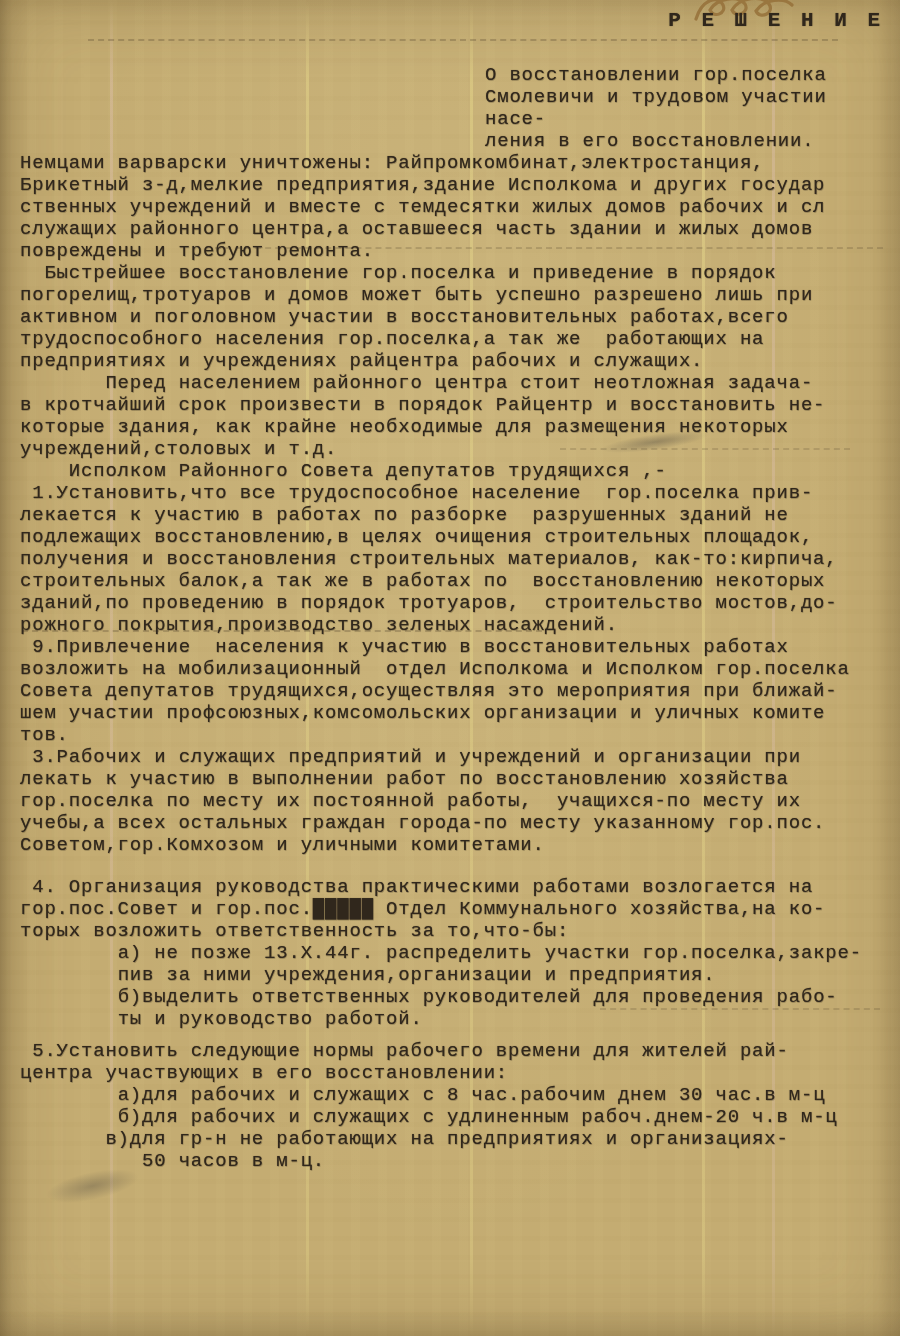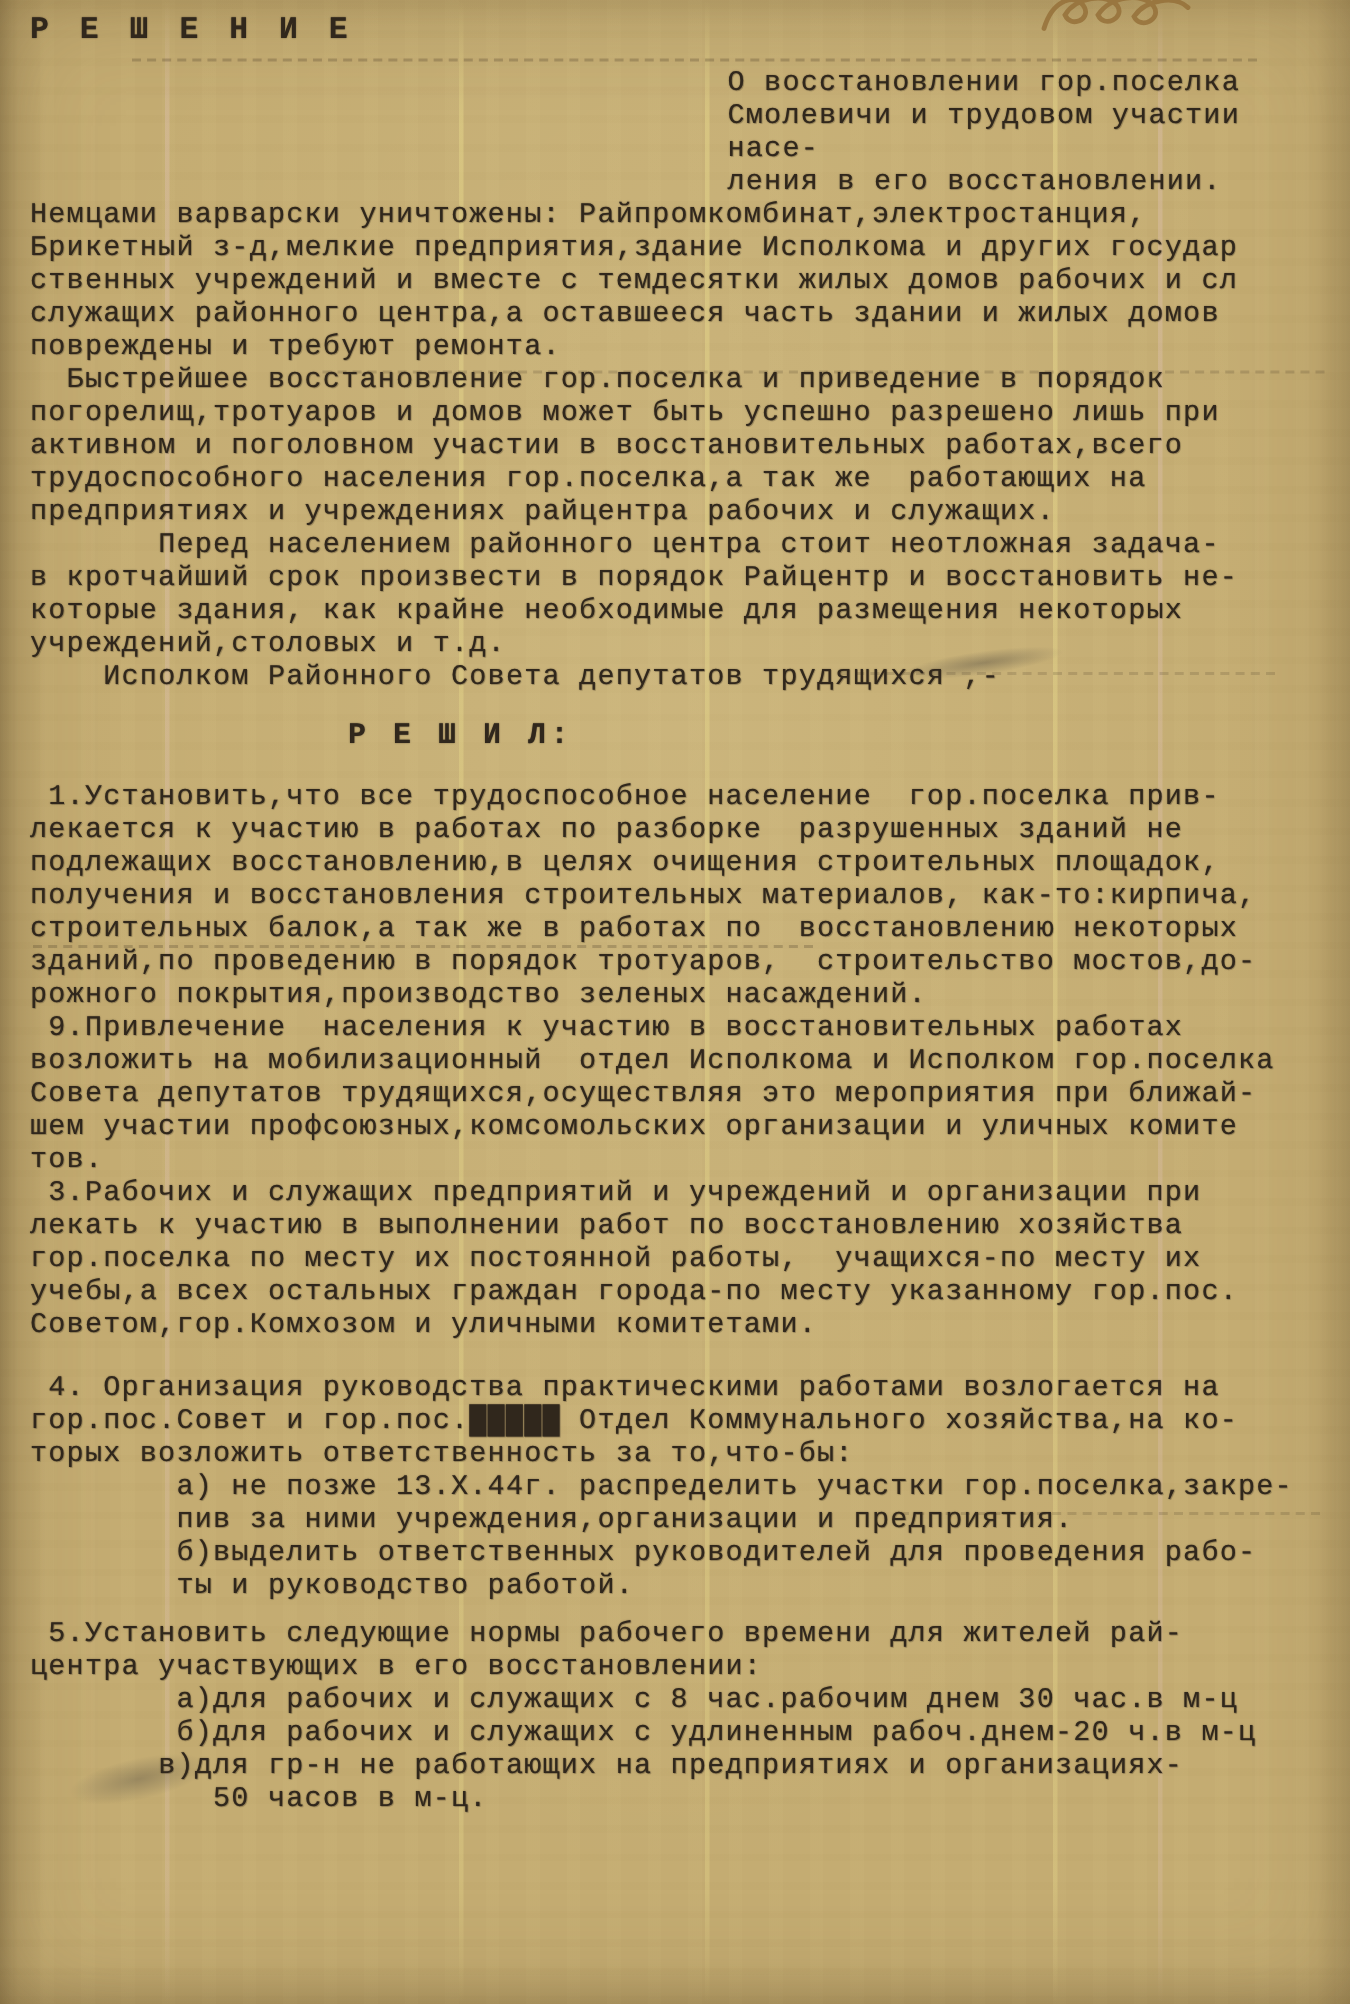--- a/index.html
+++ b/index.html
@@ -24,29 +24,29 @@
       repeating-linear-gradient(0deg, rgba(170,145,85,0.07) 0px 5px, rgba(0,0,0,0) 5px 19px),
       var(--color-paper, #c4ac72);
     box-shadow: inset 0 0 70px rgba(96,74,38,0.30);
   }
   .content { position: relative; padding: 10px 16px 0 20px; }
   .txt {
     white-space: pre-wrap;
     text-shadow: 0 0 1px rgba(48,39,28,0.60), 0.6px 0.6px 0 rgba(48,39,28,0.22);
   }
   .title {
-    text-align: left;
+    text-align: right;
     font-weight: bold;
     font-size: 21px;
     letter-spacing: 4px;
     text-shadow: 0 0 1px rgba(48,39,28,0.75);
   }
   .hdr { text-align: center; }
   .hdr-issuer { margin-top: 18px; }
-  .subject { margin-top: 12px; margin-left: 465px; }
+  .subject { margin-top: 32px; margin-left: 465px; }
   .p-first { margin-top: 14px; }
   .resolved {
     margin: 18px 0 18px 212px;
     font-weight: bold;
     font-size: 20px;
     letter-spacing: 3px;
     text-shadow: 0 0 1px rgba(48,39,28,0.75);
   }
   .item-4th { margin-top: 20px; }
   .item-5th { margin-top: 10px; }
@@ -128,21 +128,20 @@
 погорелищ,тротуаров и домов может быть успешно разрешено лишь при
 активном и поголовном участии в восстановительных работах,всего
 трудоспособного населения гор.поселка,а так же  работающих на
 предприятиях и учреждениях райцентра рабочих и служащих.</div>
     <div class="txt">       Перед населением районного центра стоит неотложная задача-
 в кротчайший срок произвести в порядок Райцентр и восстановить не-
 которые здания, как крайне необходимые для размещения некоторых
 учреждений,столовых и т.д.</div>
     <div class="txt">    Исполком Районного Совета депутатов трудящихся ,-</div>
 
-    <div class="resolved txt">Р Е Ш И Л:</div>
 
     <div class="txt"> 1.Установить,что все трудоспособное население  гор.поселка прив-
 лекается к участию в работах по разборке  разрушенных зданий не
 подлежащих восстановлению,в целях очищения строительных площадок,
 получения и восстановления строительных материалов, как-то:кирпича,
 строительных балок,а так же в работах по  восстановлению некоторых
 зданий,по проведению в порядок тротуаров,  строительство мостов,до-
 рожного покрытия,производство зеленых насаждений.</div>
     <div class="txt"> 9.Привлечение  населения к участию в восстановительных работах
 возложить на мобилизационный  отдел Исполкома и Исполком гор.поселка

